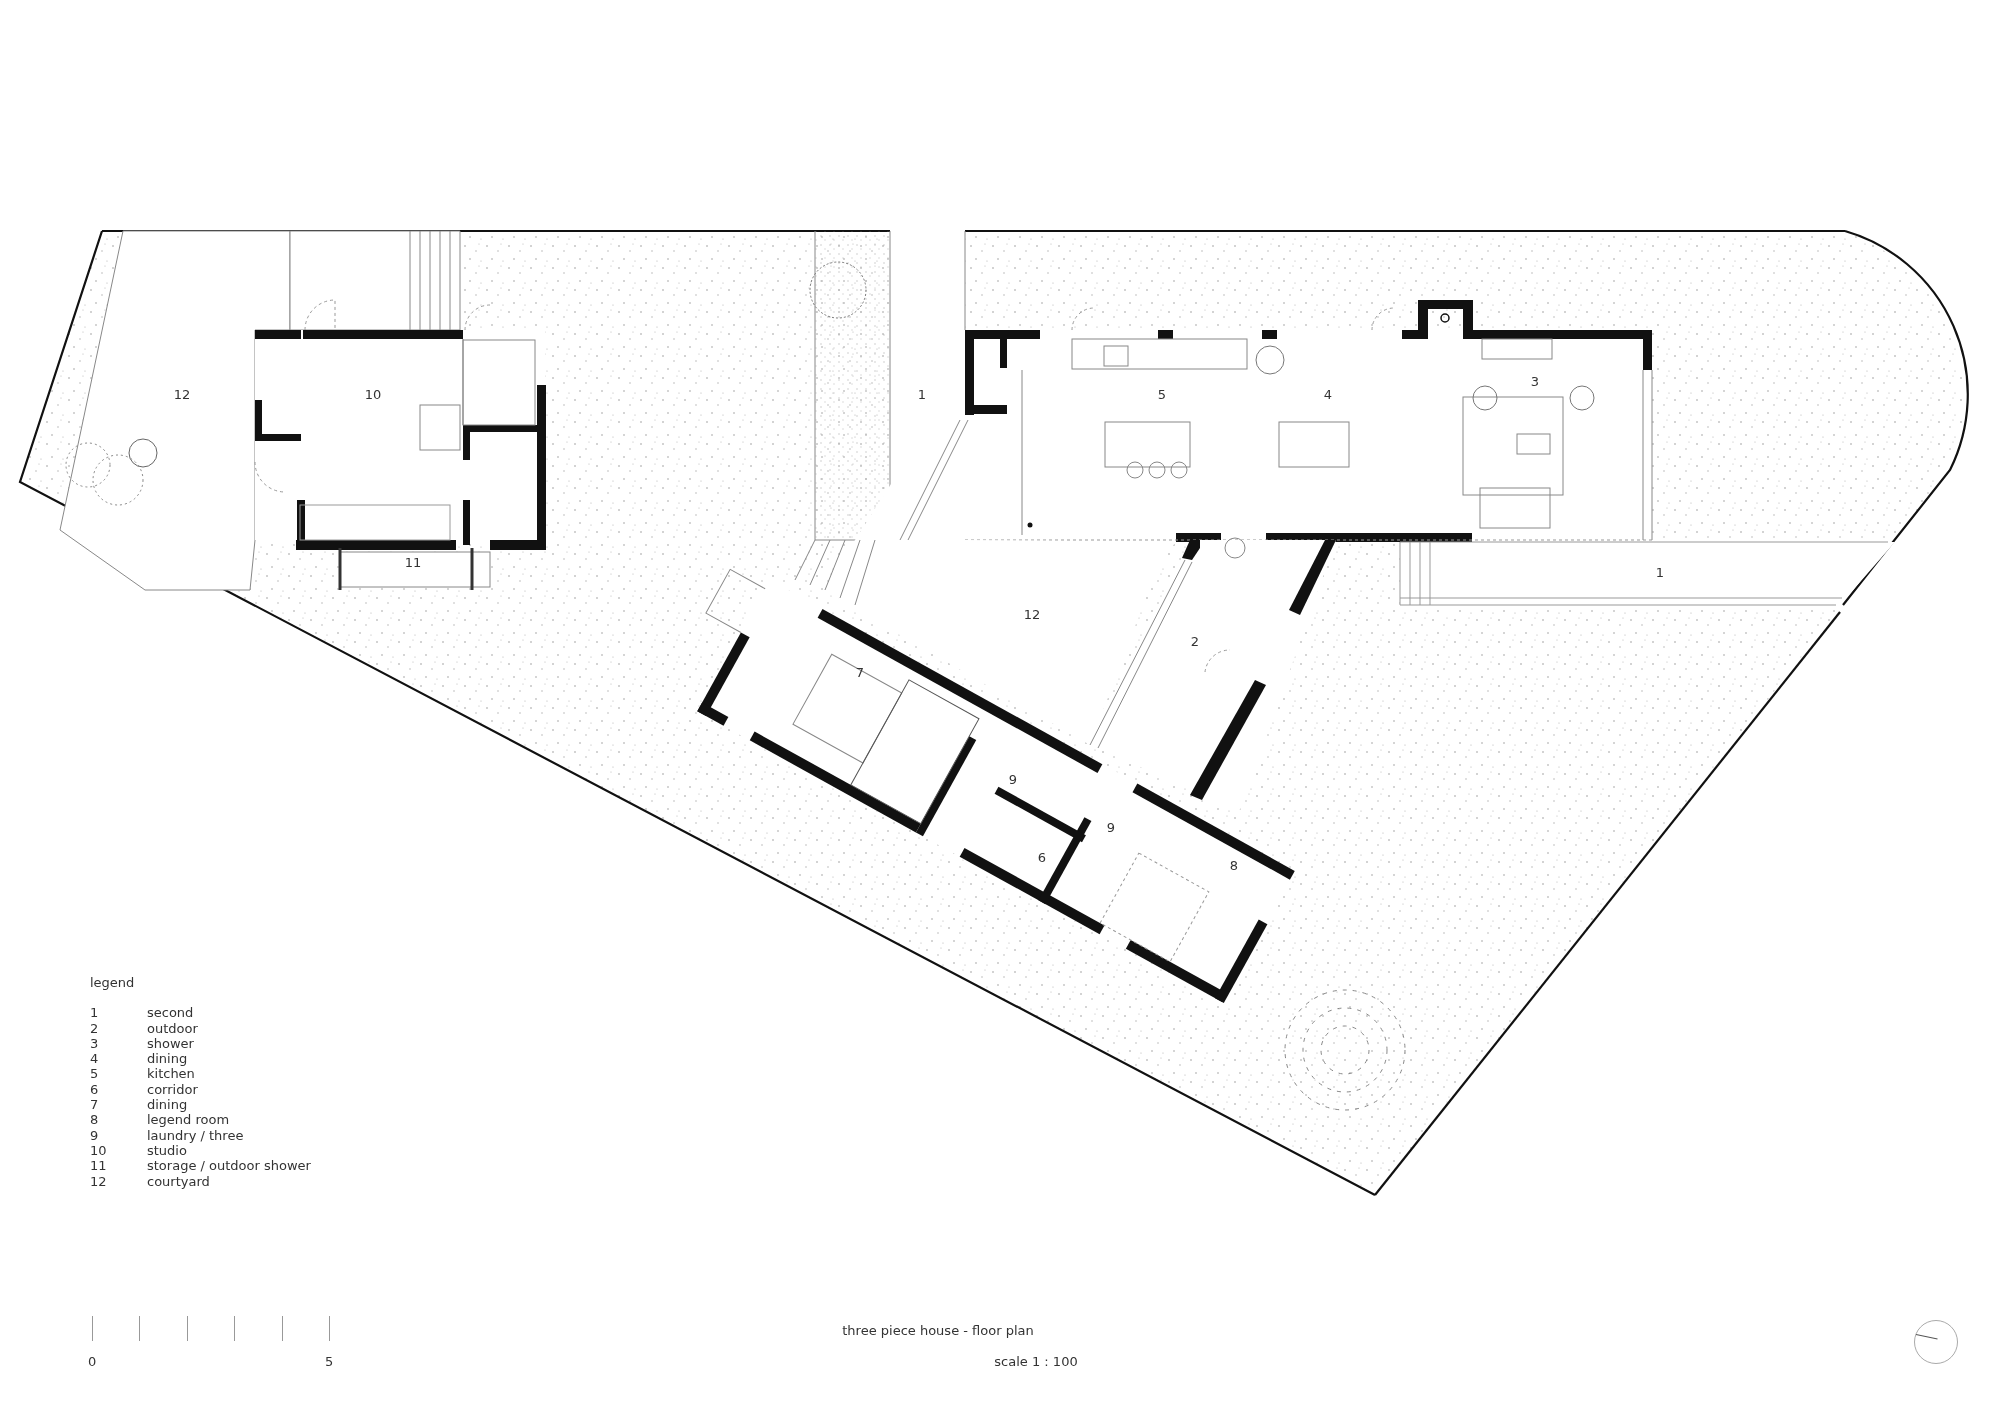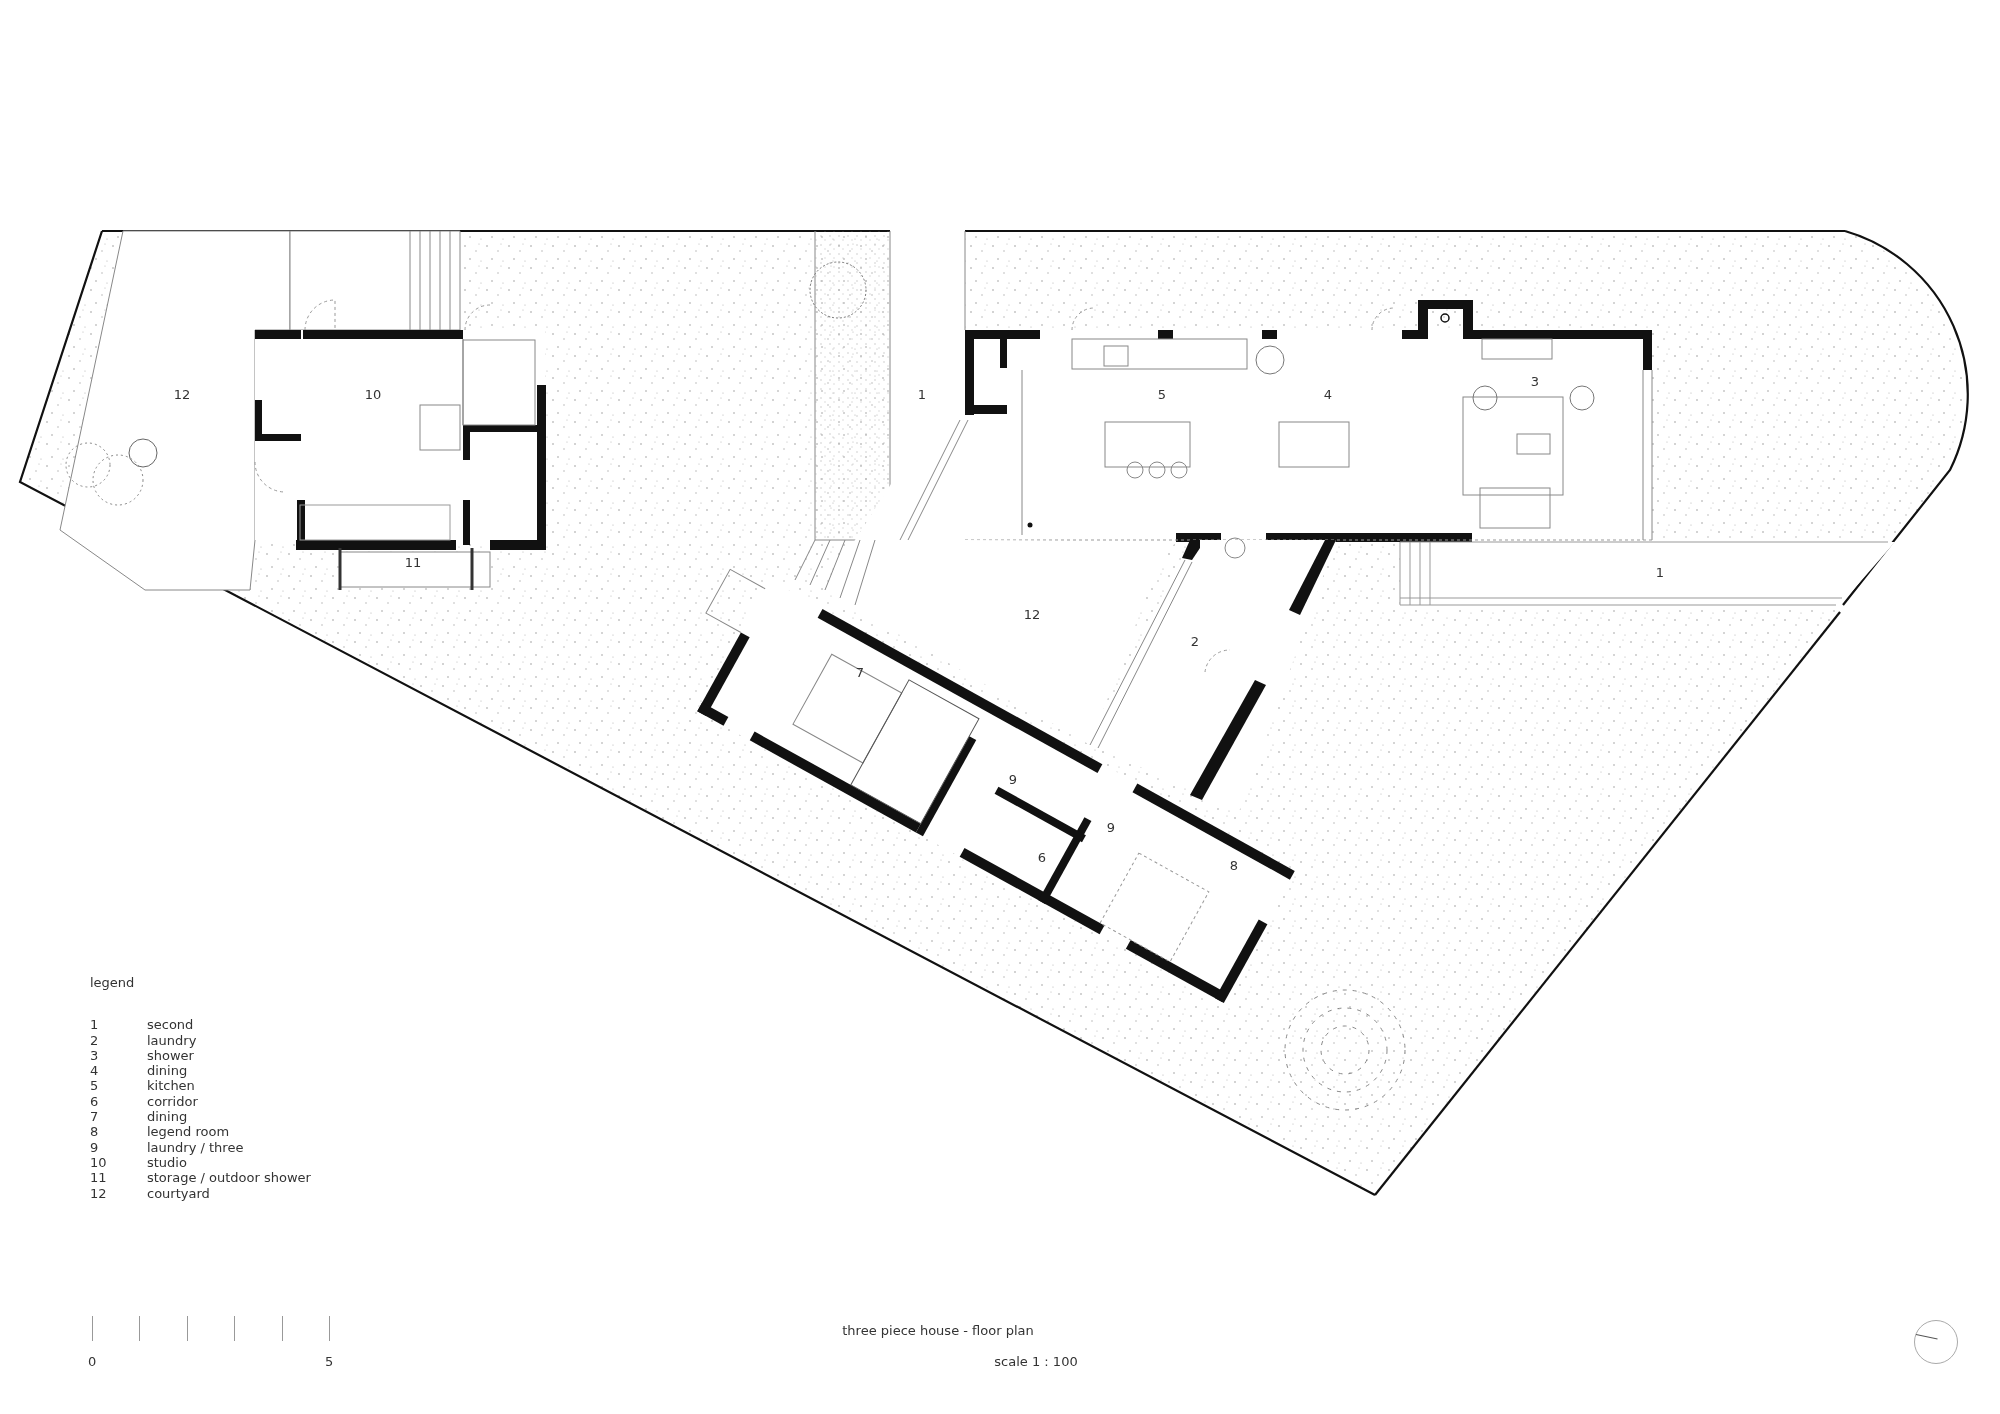--- a/index.html
+++ b/index.html
@@ -1,20 +1,20 @@
 <!DOCTYPE html>
 <html><head>
 <meta charset="utf-8">
 <style>
   html,body{margin:0;padding:0;background:#ffffff;}
   body{width:2000px;height:1414px;position:relative;overflow:hidden;font-family:"DejaVu Sans",sans-serif;color:#222;}
   #plan{position:absolute;left:0;top:0;width:2000px;height:1414px;}
   .lbl{font-family:"DejaVu Sans",sans-serif;font-size:13px;fill:#333;}
   .legend{position:absolute;left:90px;top:975px;font-size:13px;color:#333;line-height:15.3px;}
-  .legend-title{margin-bottom:27px;}
+  .legend-title{margin-bottom:15px;}
   .legend-row{display:flex;}
   .legend-num{width:57px;}
   .footer-title{position:absolute;left:0;width:1876px;text-align:center;top:1323px;font-size:13px;color:#333;}
   .footer-scale{position:absolute;left:0;width:2000px;text-align:center;top:1354px;font-size:13px;color:#333;padding-left:36px;}
   .scalebar{position:absolute;left:92px;top:1316px;width:250px;height:60px;}
   .scale-tick{position:absolute;top:0;width:1px;height:25px;background:#999;}
   .scale-lab{position:absolute;top:38px;font-size:13px;color:#333;}
   .north{position:absolute;left:1914px;top:1320px;width:42px;height:42px;border:1px solid #aaa;border-radius:50%;}
   .north-needle{position:absolute;left:1px;top:13px;width:22px;height:1px;background:#555;transform:rotate(12deg);transform-origin:left center;}
 </style>
@@ -212,21 +212,21 @@
 </svg>
 
 <div class="legend">
   <div class="legend-title">legend</div>
   <div class="legend-row">
       <span class="legend-num">1</span>
       <span>second</span>
     </div>
   <div class="legend-row">
       <span class="legend-num">2</span>
-      <span>laundry</span>
+      <span>outdoor</span>
     </div>
   <div class="legend-row">
       <span class="legend-num">3</span>
       <span>shower</span>
     </div>
   <div class="legend-row">
       <span class="legend-num">4</span>
       <span>dining</span>
     </div>
   <div class="legend-row">

